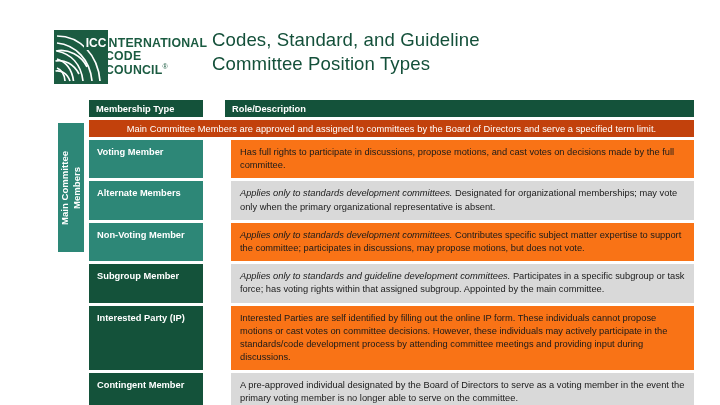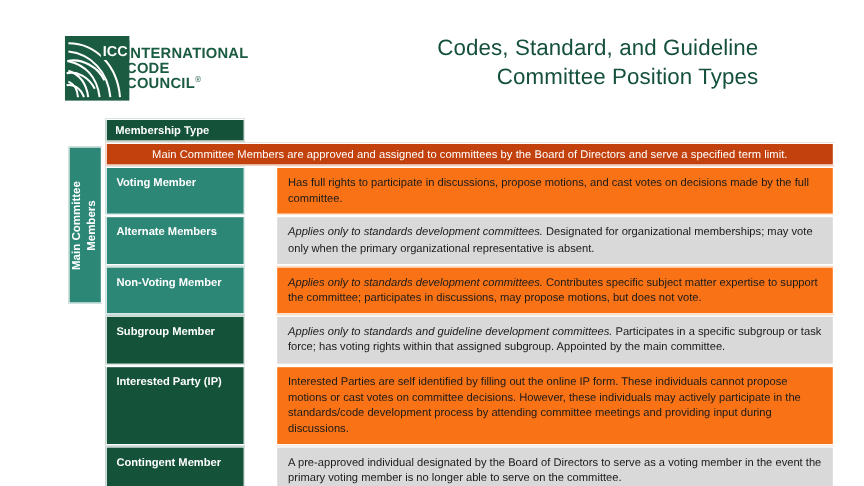--- a/index.html
+++ b/index.html
@@ -20,21 +20,21 @@
   .logo-text .lt {
     display: block;
     font-family: "Liberation Sans", sans-serif;
     font-size: 12.3px; font-weight: 700; letter-spacing: 0.2px;
     color: #1b5b41; text-transform: uppercase;
   }
   .logo-text .lt sup { font-size: 7px; vertical-align: super; font-weight: 400; }
 
   .title-block {
     position: absolute; left: 212px; top: 28px; width: 420px;
-    text-align: right;
+    text-align: left;
   }
   .title-line {
     display: block;
     font-size: 18.6px; font-weight: 400; color: #14503a;
     line-height: 1.28; letter-spacing: 0.1px;
     white-space: nowrap;
   }
 
   
   .side-label {
@@ -139,20 +139,21 @@
     <div class="side-label-inner">
       <span>Main Committee</span>
       <span>Members</span>
     </div>
   </div>
 
   <div class="table">
 
     <div class="thead">
       <div class="th c1">Membership Type</div>
+      <div class="th c2">Role/Description</div>
     </div>
 
     <div class="intro-row">Main Committee Members are approved and assigned to committees by the Board of Directors and serve a specified term limit.</div>
 
     <div class="row r-h36">
       <div class="cell-label teal">Voting Member</div>
       <div class="cell-desc light"><em></em><span>Has full rights to participate in discussions, propose motions, and cast votes on decisions made by the full committee.</span></div>
     </div>
 
     <div class="row r-h36">

